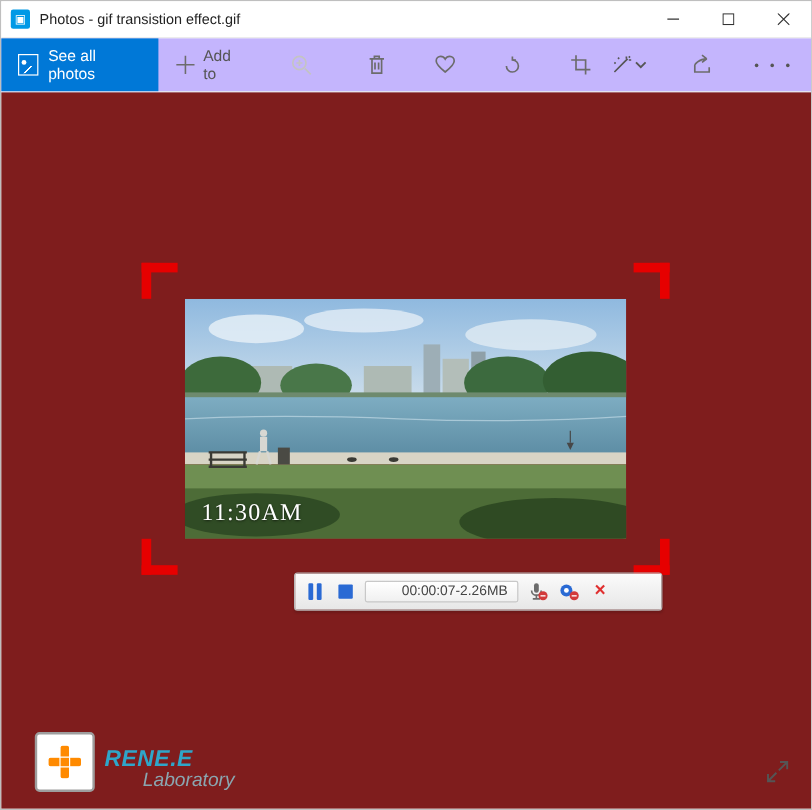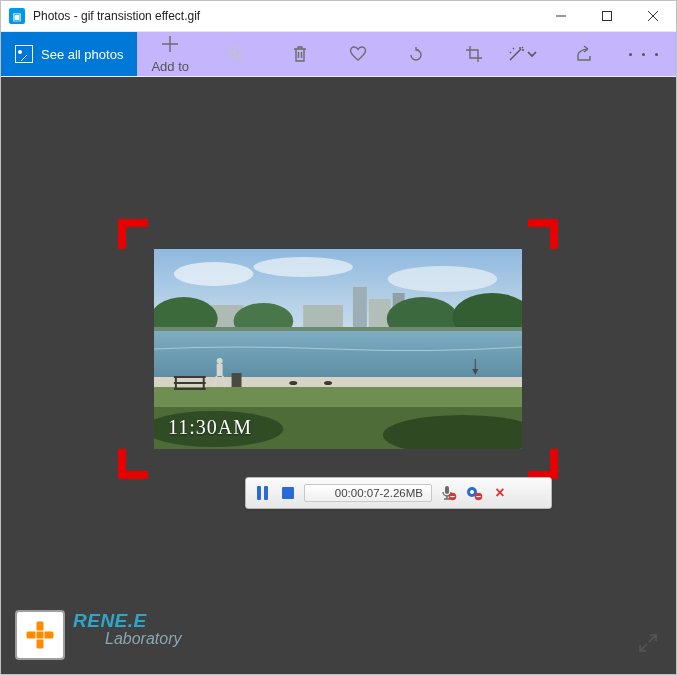--- a/index.html
+++ b/index.html
@@ -14,32 +14,32 @@
   .win-btn{width:46px;height:30px;display:flex;align-items:center;justify-content:center;color:#333;}
   .win-btn svg{width:10px;height:10px;stroke:#333;fill:none;stroke-width:1;}
 
   
   .toolbar{display:flex;align-items:stretch;height:44px;background:#c4b5fd;border-bottom:1px solid #ededed;box-shadow:0 1px 2px rgba(0,0,0,0.04);}
   .see-all{background:#0078d7;color:#fff;display:flex;align-items:center;padding:0 14px;gap:8px;font-size:13px;}
   .see-all .pic-icon{width:16px;height:16px;border:1.5px solid #fff;position:relative;}
   .see-all .pic-icon::before{content:"";position:absolute;left:2px;top:4px;width:4px;height:4px;border-radius:50%;background:#fff;}
   .see-all .pic-icon::after{content:"";position:absolute;left:1px;right:1px;bottom:1px;height:6px;background:linear-gradient(135deg,transparent 45%,#fff 46% 54%,transparent 55%);}
   .tool-item{display:flex;align-items:center;justify-content:center;gap:6px;padding:0 8px;color:#555;}
-  .tool-item.addto{padding:0 14px;flex-direction:column;}
+  .tool-item.addto{padding:0 14px;}
   .tool-item svg{width:18px;height:18px;stroke:#6c6c6c;fill:none;stroke-width:1.4;}
   .tool-item.disabled svg{stroke:#c4c4c4;}
   .tool-gap{flex:1;}
   .tool-chev{display:flex;align-items:center;gap:2px;}
   .tool-chev svg.caret{width:10px;height:10px;stroke:#0078d7;fill:none;stroke-width:1.6;}
   .tool-item.edit svg{stroke:#555;}
   .more-dots{display:flex;align-items:center;justify-content:center;}
   .more-dots .d{width:3px;height:3px;background:#555;border-radius:50%;margin:0 2px;}
 
   
-  .content{position:absolute;left:0;right:0;top:76px;bottom:0;background:#404040;}
+  .content{position:absolute;left:0;right:0;top:76px;bottom:0;background:#7f1d1d;}
   .capture{position:absolute;left:127px;top:152px;width:420px;height:240px;}
   .corner{position:absolute;width:30px;height:30px;}
   .corner .h{position:absolute;height:8px;background:#e60000;}
   .corner .v{position:absolute;width:8px;background:#e60000;}
   .c-tl{left:-10px;top:-10px;} .c-tl .h{left:0;top:0;width:30px;} .c-tl .v{left:0;top:0;height:30px;}
   .c-tr{right:-10px;top:-10px;} .c-tr .h{right:0;top:0;width:30px;} .c-tr .v{right:0;top:0;height:30px;}
   .c-bl{left:-10px;bottom:-10px;} .c-bl .h{left:0;bottom:0;width:30px;} .c-bl .v{left:0;bottom:0;height:30px;}
   .c-br{right:-10px;bottom:-10px;} .c-br .h{right:0;bottom:0;width:30px;} .c-br .v{right:0;bottom:0;height:30px;}
 
   .photo{position:absolute;left:26px;top:20px;right:26px;bottom:20px;overflow:hidden;}
@@ -52,21 +52,21 @@
   .recorder{position:absolute;left:244px;top:400px;width:293px;height:30px;background:linear-gradient(#fbfbfb,#e7e7e7);border:1px solid #b8b8b8;border-radius:3px;display:flex;align-items:center;padding:0 6px;gap:6px;box-shadow:0 1px 2px rgba(0,0,0,0.15);}
   .rec-btn{width:20px;height:20px;display:flex;align-items:center;justify-content:center;}
   .rec-pause{display:flex;gap:3px;}
   .rec-pause span{width:4px;height:14px;background:#2a6ad4;border-radius:1px;}
   .rec-stop span{width:12px;height:12px;background:#2a6ad4;border-radius:1px;}
   .rec-readout{flex:0 0 auto;min-width:110px;padding:2px 8px;text-align:right;background:linear-gradient(#fff,#f0f0f0);border:1px solid #c8c8c8;border-radius:2px;font-size:11.5px;color:#444;}
   .rec-icon svg{width:18px;height:18px;}
   .rec-close{font-size:16px;color:#e03030;font-weight:bold;line-height:1;}
 
   
-  .logo{position:absolute;left:14px;bottom:14px;display:flex;align-items:flex-start;gap:8px;}
+  .logo{position:absolute;left:28px;bottom:14px;display:flex;align-items:flex-end;gap:8px;}
   .logo-badge{position:relative;width:46px;height:46px;border:2px solid #9e9e9e;border-radius:4px;background:#fff;display:flex;align-items:center;justify-content:center;}
   .logo .brand{font-family:Arial,sans-serif;}
   .logo .brand .line1{font-size:19px;font-weight:bold;font-style:italic;color:#2fa6c9;letter-spacing:0.5px;}
   .logo .brand .line2{font-size:16px;font-style:italic;color:#8aa6b0;margin-top:-2px;padding-left:32px;}
 
   
   .expand{position:absolute;right:18px;bottom:18px;}
   .expand svg{width:20px;height:20px;stroke:#555;fill:none;stroke-width:1.6;}
 </style>
 </head>

